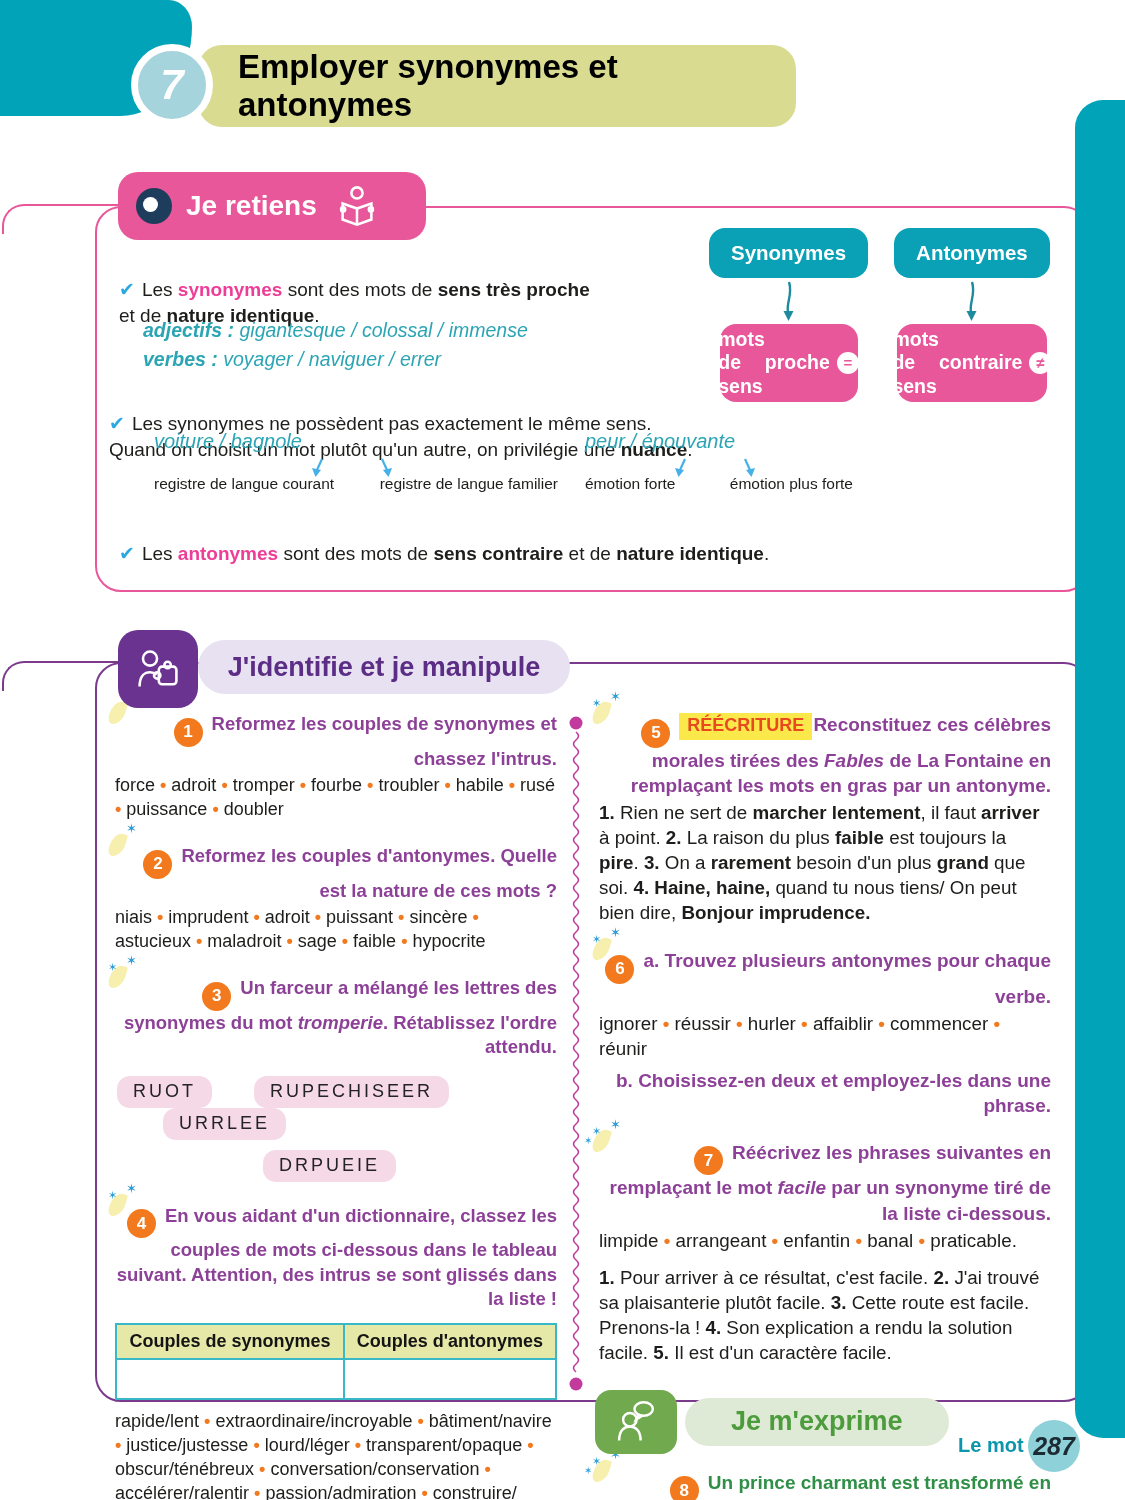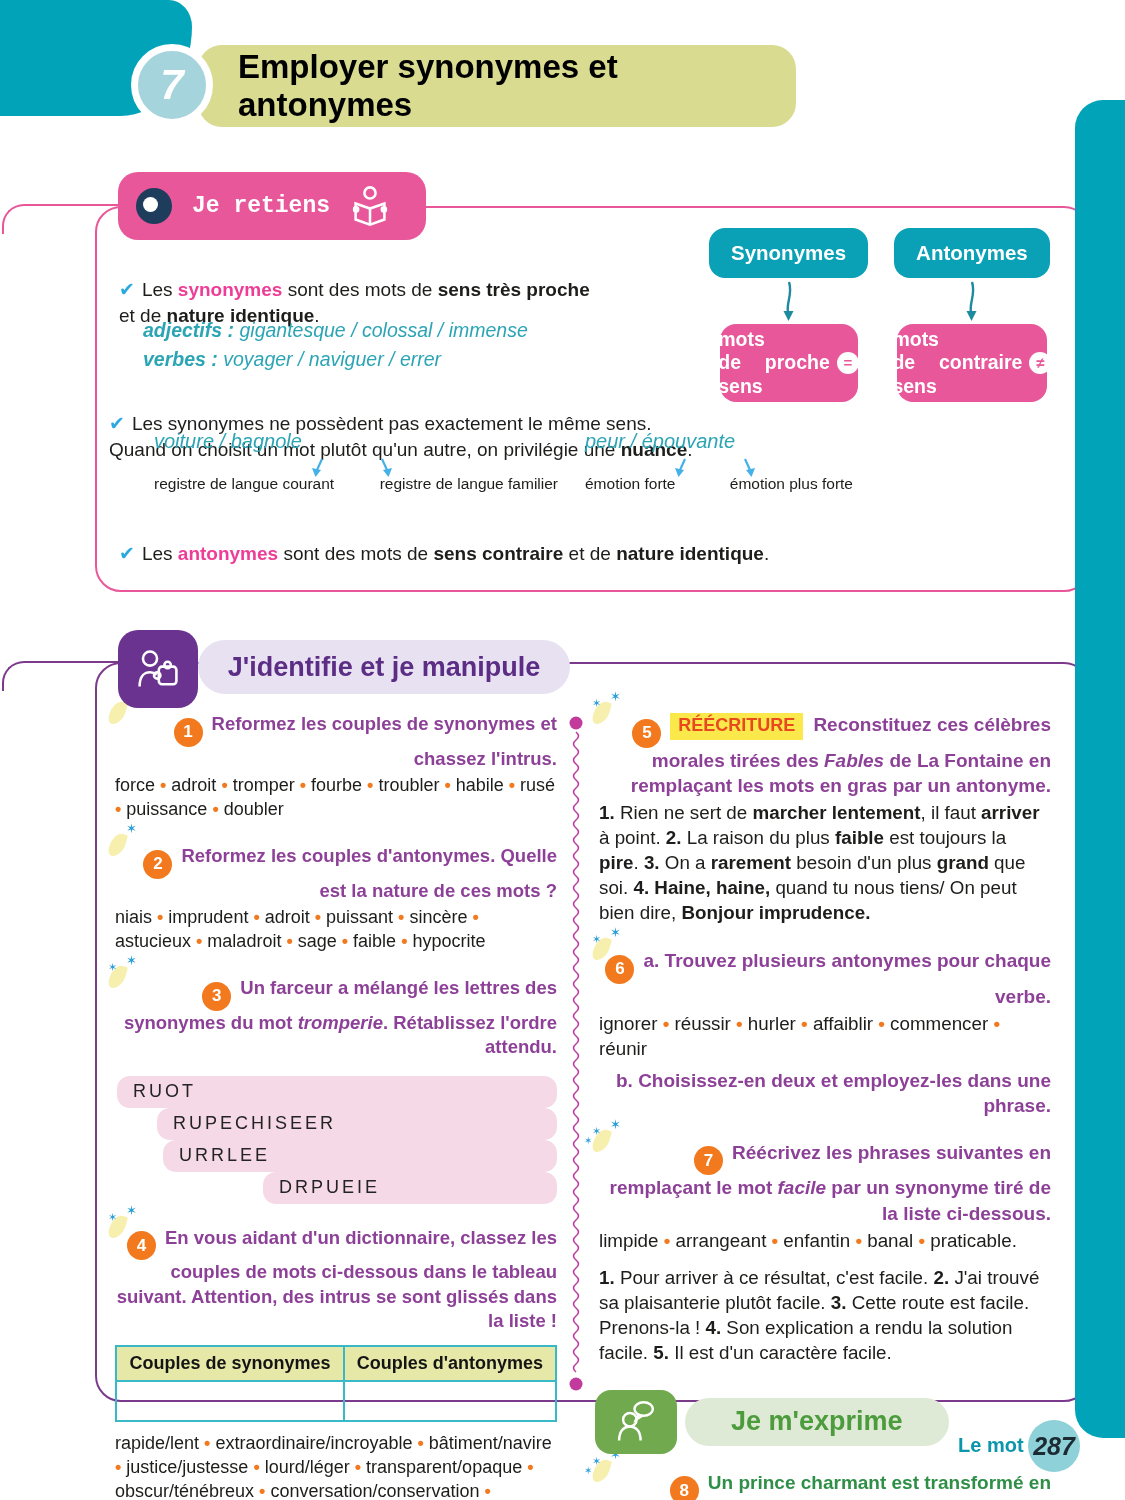--- a/index.html
+++ b/index.html
@@ -24,21 +24,21 @@
   .curl{position:absolute;width:30px;height:28px;border-top:2px solid;border-left:2px solid;
         border-top-left-radius:22px;background:transparent;}
 
   
   .retiens-box{position:absolute;left:95px;top:206px;width:995px;height:386px;
         border:2.5px solid #e8579a;border-radius:26px;box-sizing:border-box;}
   .retiens-badge{position:absolute;left:118px;top:172px;width:308px;height:68px;background:#e8579a;
         border-radius:20px;display:flex;align-items:center;padding:0 18px;box-sizing:border-box;z-index:2;}
   .target-icon{width:36px;height:36px;border-radius:50%;background:#1e3c5c;position:relative;flex:0 0 auto;}
   .target-icon i{position:absolute;left:7px;top:9px;width:15px;height:15px;border-radius:50%;background:#fff;}
-  .retiens-badge .t{color:#fff;font-weight:bold;font-size:23px;margin:0 18px 0 20px;white-space:nowrap;font-family:Liberation Mono, monospace;}
+  .retiens-badge .t{color:#fff;font-weight:bold;font-size:28px;margin:0 18px 0 14px;white-space:nowrap;}
   .abs{position:absolute;}
   .check{color:#2aa9e1;font-weight:bold;margin-right:7px;font-family:"DejaVu Sans",sans-serif;}
   .pt{font-size:19px;line-height:1.38;white-space:pre-line;}
   .pt b{color:#1d1d1b;}
   b.accent{color:#ee3d97;}
   .teal-ex{color:#2ba4b4;font-style:italic;font-size:19.5px;line-height:1.5;white-space:pre-line;}
 
   .diagram{position:absolute;left:612px;top:20px;display:flex;gap:26px;}
   .dcol{display:flex;flex-direction:column;align-items:center;}
   .tealbox{background:#0aa0b5;color:#fff;font-weight:bold;font-size:20.5px;border-radius:16px;
@@ -82,23 +82,23 @@
   .num{display:inline-flex;width:29px;height:29px;border-radius:50%;background:#f2791d;color:#fff;
         font-weight:bold;font-size:17px;align-items:center;justify-content:center;margin-right:9px;
         vertical-align:-7px;position:relative;z-index:1;}
   .ex-h{color:#8d4097;font-weight:bold;font-size:18.5px;line-height:1.32;text-align:right;}
   .col-right .ex-h{font-size:19px;}
   .ex-h i{font-style:italic;}
   .ex-b{font-size:18px;line-height:1.33;margin-top:3px;}
   .col-right .ex-b{font-size:18.8px;}
   .dot{color:#f2791d;font-weight:bold;}
   .tag-re{background:#fbe84a;color:#e8491f;font-weight:bold;font-size:18px;padding:1px 8px 2px;
-        margin-right:10px;display:inline-block;}
-
-  .tags{display:flex;flex-wrap:wrap;margin-top:16px;flex-direction:column;}
+        margin-right:1px;display:inline-block;}
+
+  .tags{display:flex;flex-wrap:wrap;margin-top:16px;}
   .tag{background:#f6d9e7;border-radius:13px;padding:5px 16px 6px;font-size:18px;letter-spacing:3px;
         color:#232323;white-space:nowrap;}
   .tag.t1{margin-left:2px;} .tag.t2{margin-left:42px;} .tag.t3{margin-left:48px;}
   .tags-break{flex-basis:100%;height:10px;}
   .tag.t4{margin-left:148px;}
 
   table.classify{border-collapse:collapse;width:100%;margin-top:12px;}
   table.classify th,table.classify td{border:2px solid #39b8c8;}
   table.classify th{background:#e6e8a8;font-size:18px;font-weight:bold;padding:6px 4px;color:#141414;}
   table.classify td{height:36px;}

